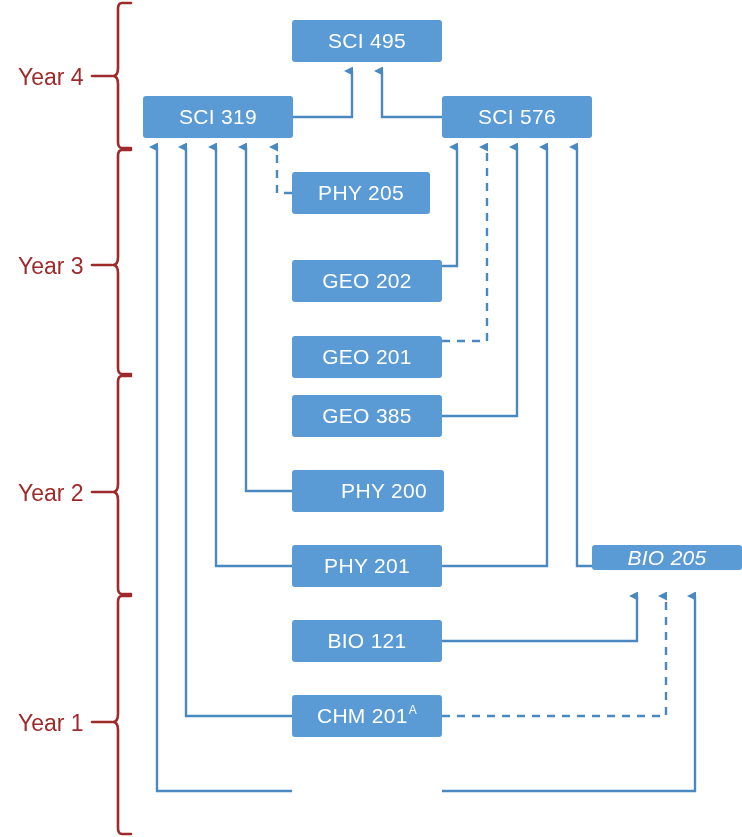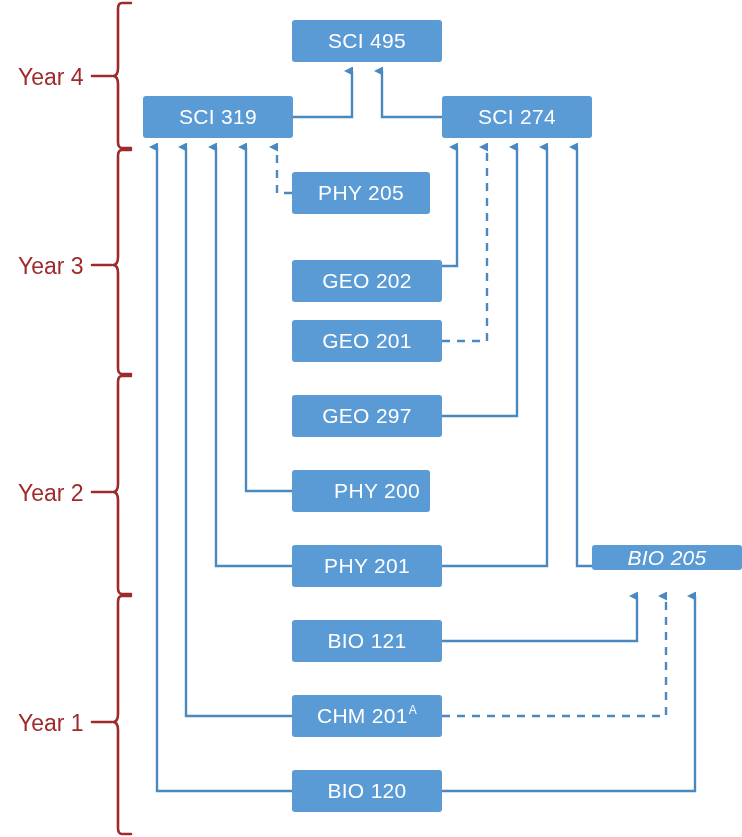--- a/index.html
+++ b/index.html
@@ -117,57 +117,54 @@
 
   <div class="course-box" style="left:292px; top:20px; width:150px; height:42px;">
     <span>SCI 495</span>
   </div>
 
   <div class="course-box" style="left:143px; top:96px; width:150px; height:42px;">
     <span>SCI 319</span>
   </div>
 
   <div class="course-box" style="left:442px; top:96px; width:150px; height:42px;">
-    <span>SCI 274</span>
+    <span>SCI 576</span>
   </div>
 
   <div class="course-box" style="left:292px; top:172px; width:138px; height:42px;">
     <span>PHY 205</span>
   </div>
 
   <div class="course-box" style="left:292px; top:260px; width:150px; height:42px;">
     <span>GEO 202</span>
   </div>
 
-  <div class="course-box" style="left:292px; top:320px; width:150px; height:42px;">
+  <div class="course-box" style="left:292px; top:336px; width:150px; height:42px;">
     <span>GEO 201</span>
   </div>
 
   <div class="course-box" style="left:292px; top:395px; width:150px; height:42px;">
-    <span>GEO 297</span>
+    <span>GEO 385</span>
   </div>
 
-  <div class="course-box" style="left:292px; top:470px; width:138px; height:42px;padding-left:32px;">
+  <div class="course-box" style="left:292px; top:470px; width:152px; height:42px;padding-left:32px;">
     <span>PHY 200</span>
   </div>
 
   <div class="course-box" style="left:292px; top:545px; width:150px; height:42px;">
     <span>PHY 201</span>
   </div>
 
   <div class="course-box" style="left:592px; top:545px; width:150px; height:25px;font-style:italic;">
     <span>BIO 205</span>
   </div>
 
   <div class="course-box" style="left:292px; top:620px; width:150px; height:42px;">
     <span>BIO 121</span>
   </div>
 
   <div class="course-box" style="left:292px; top:695px; width:150px; height:42px;align-items:center;">
     <span>CHM 201</span>
       <span class="sup">A</span>
   </div>
 
-  <div class="course-box" style="left:292px; top:770px; width:150px; height:42px;">
-    <span>BIO 120</span>
-  </div>
 
 </div>
 
 </body></html>

